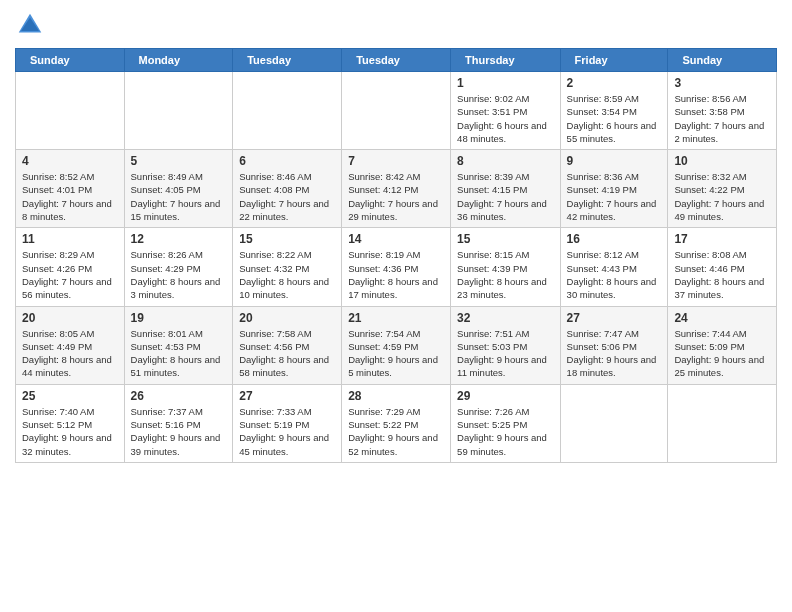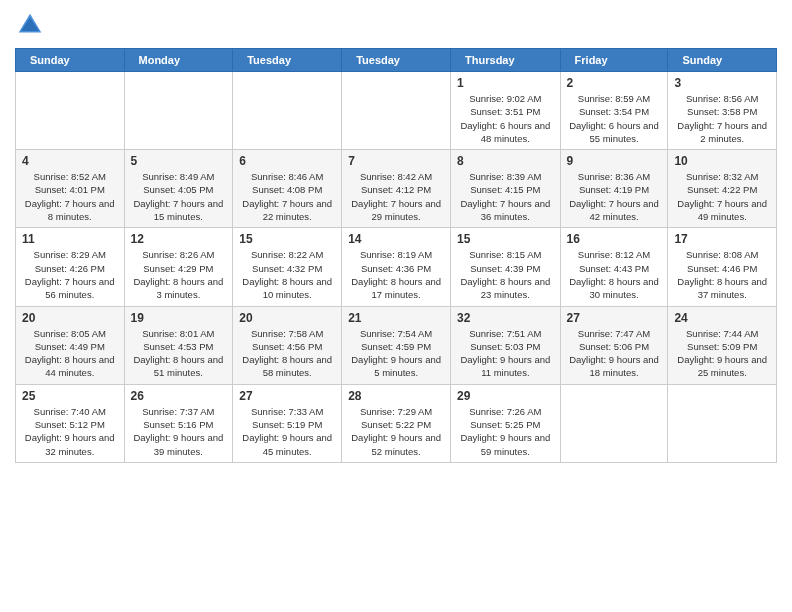--- a/index.html
+++ b/index.html
@@ -80,21 +80,20 @@
       font-size: 12px;
       font-weight: bold;
       color: #333;
       display: block;
       margin-bottom: 2px;
     }
     .day-info {
       font-size: 9.5px;
       color: #333;
       line-height: 1.4;
-      text-align: center;
     }
     .empty-cell {
       background: #fff !important;
     }
     tbody tr:nth-child(even) td.empty-cell {
       background: #f5f5f5 !important;
     }
   </style>
 </head>
 <body>

